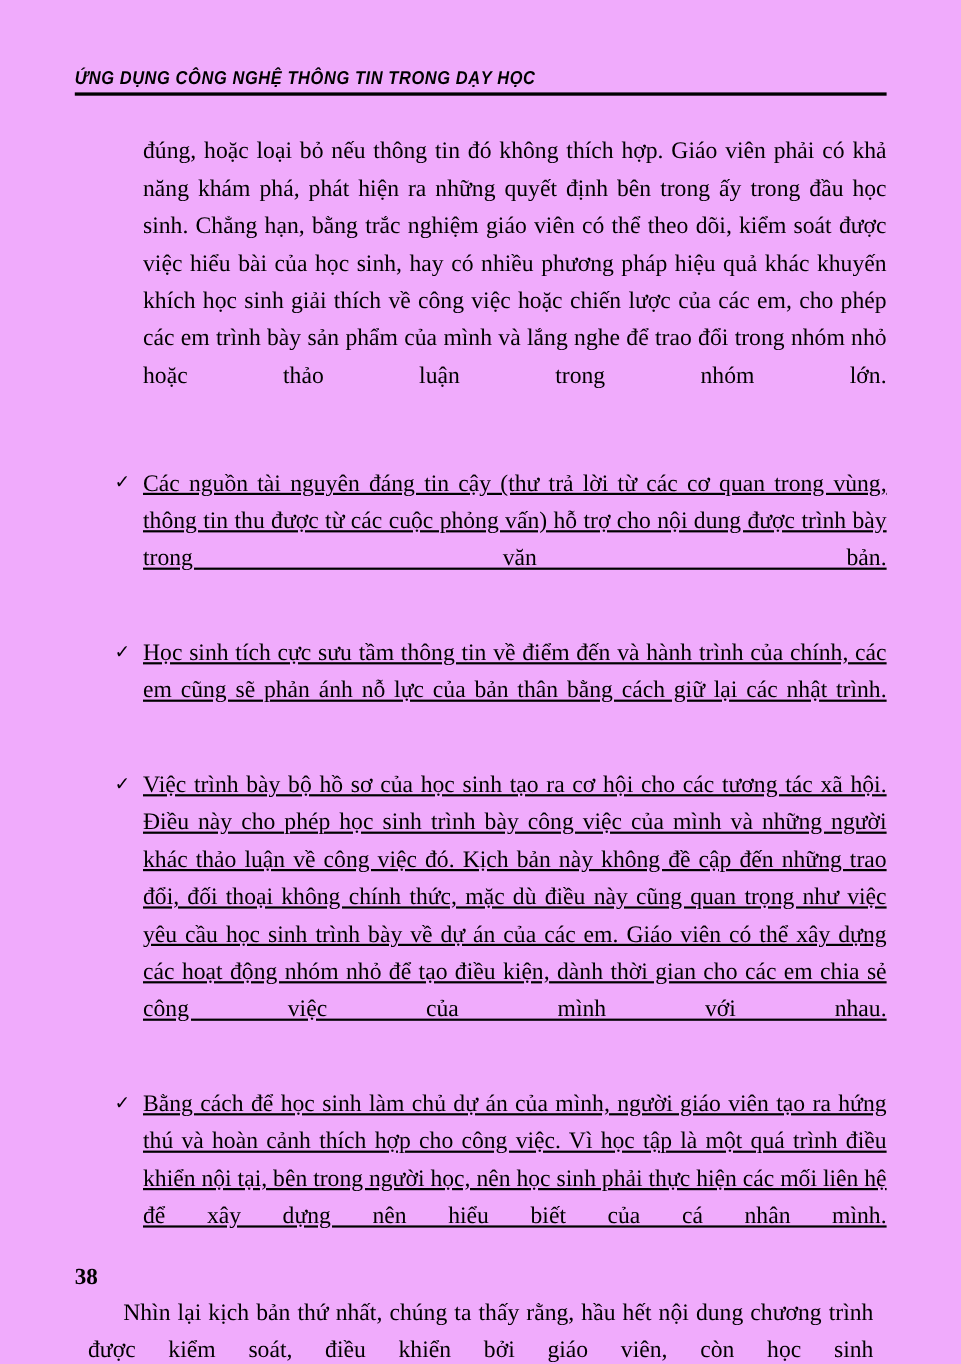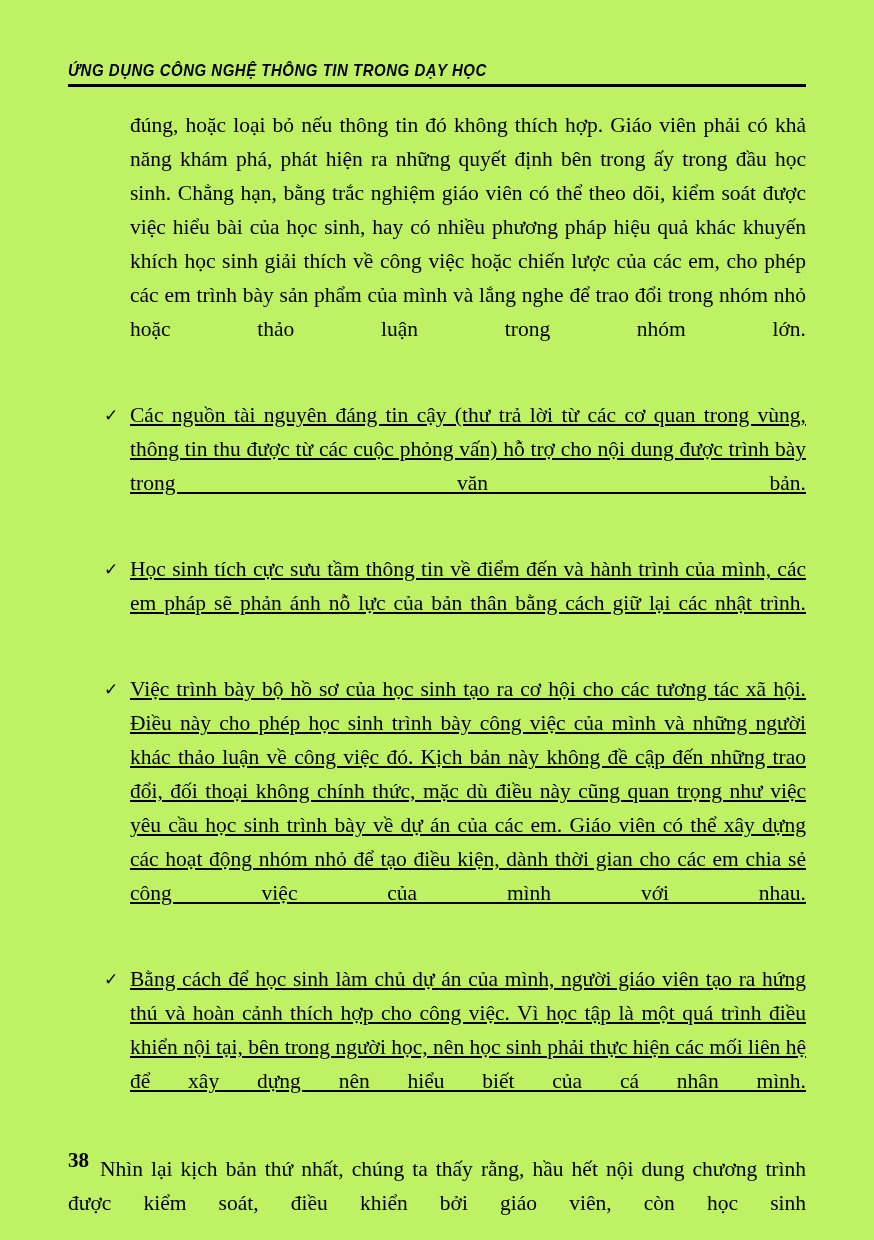--- a/index.html
+++ b/index.html
@@ -5,21 +5,21 @@
 <style>
   html, body {
     margin: 0;
     padding: 0;
     background: #ffffff;
   }
   .page {
     position: relative;
     width: 874px;
     height: 1240px;
-    background: #bef264;
+    background: #f0abfc;
     overflow: hidden;
     box-sizing: border-box;
   }
 
   
   .header {
     position: absolute;
     left: 68px;
     top: 62px;
     width: 738px;
@@ -49,21 +49,21 @@
     left: 68px;
     top: 108px;
     width: 738px;
     font-family: "Liberation Serif", "DejaVu Serif", serif;
     font-size: 21.5px;
     line-height: 34px;
     color: #000000;
   }
 
   p.para {
-    margin: 0;
+    margin: 12px;
     text-align: justify;
     text-justify: inter-word;
   }
 
   
   p.para-cont {
     margin-left: 62px;
     width: 676px;
   }
 
@@ -136,21 +136,21 @@
 
     <p class="para para-cont">đúng, hoặc loại bỏ nếu thông tin đó không thích hợp. Giáo viên phải có khả năng khám phá, phát hiện ra những quyết định bên trong ấy trong đầu học sinh. Chẳng hạn, bằng trắc nghiệm giáo viên có thể theo dõi, kiểm soát được việc hiểu bài của học sinh, hay có nhiều phương pháp hiệu quả khác khuyến khích học sinh giải thích về công việc hoặc chiến lược của các em, cho phép các em trình bày sản phẩm của mình và lắng nghe để trao đổi trong nhóm nhỏ hoặc thảo luận trong nhóm lớn.</p>
 
     <ul class="check-list">
       <li>
         <span class="check-icon">✓</span>
         <span class="li-text">Các nguồn tài nguyên đáng tin cậy (thư trả lời từ các cơ quan trong vùng, thông tin thu được từ các cuộc phỏng vấn) hỗ trợ cho nội dung được trình bày trong văn bản.</span>
       </li>
       <li>
         <span class="check-icon">✓</span>
-        <span class="li-text">Học sinh tích cực sưu tầm thông tin về điểm đến và hành trình của mình, các em pháp sẽ phản ánh nỗ lực của bản thân bằng cách giữ lại các nhật trình.</span>
+        <span class="li-text">Học sinh tích cực sưu tầm thông tin về điểm đến và hành trình của chính, các em cũng sẽ phản ánh nỗ lực của bản thân bằng cách giữ lại các nhật trình.</span>
       </li>
       <li>
         <span class="check-icon">✓</span>
         <span class="li-text">Việc trình bày bộ hồ sơ của học sinh tạo ra cơ hội cho các tương tác xã hội. Điều này cho phép học sinh trình bày công việc của mình và những người khác thảo luận về công việc đó. Kịch bản này không đề cập đến những trao đổi, đối thoại không chính thức, mặc dù điều này cũng quan trọng như việc yêu cầu học sinh trình bày về dự án của các em. Giáo viên có thể xây dựng các hoạt động nhóm nhỏ để tạo điều kiện, dành thời gian cho các em chia sẻ công việc của mình với nhau.</span>
       </li>
       <li>
         <span class="check-icon">✓</span>
         <span class="li-text">Bằng cách để học sinh làm chủ dự án của mình, người giáo viên tạo ra hứng thú và hoàn cảnh thích hợp cho công việc. Vì học tập là một quá trình điều khiển nội tại, bên trong người học, nên học sinh phải thực hiện các mối liên hệ để xây dựng nên hiểu biết của cá nhân mình.</span>
       </li>
     </ul>

